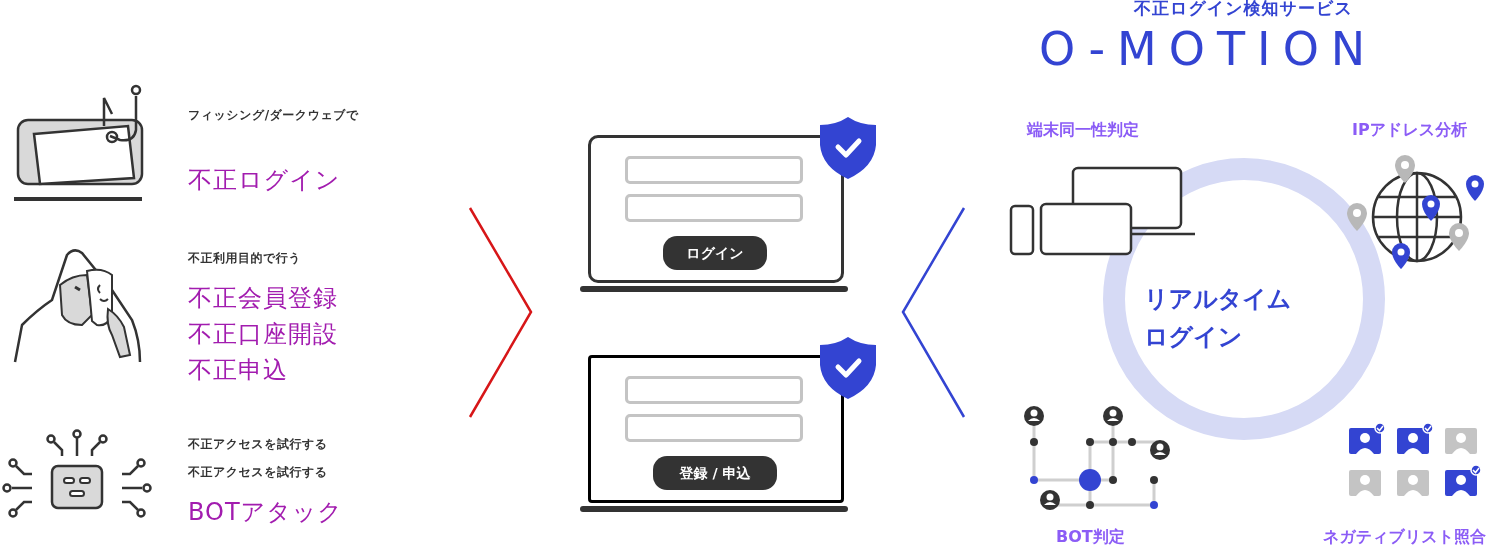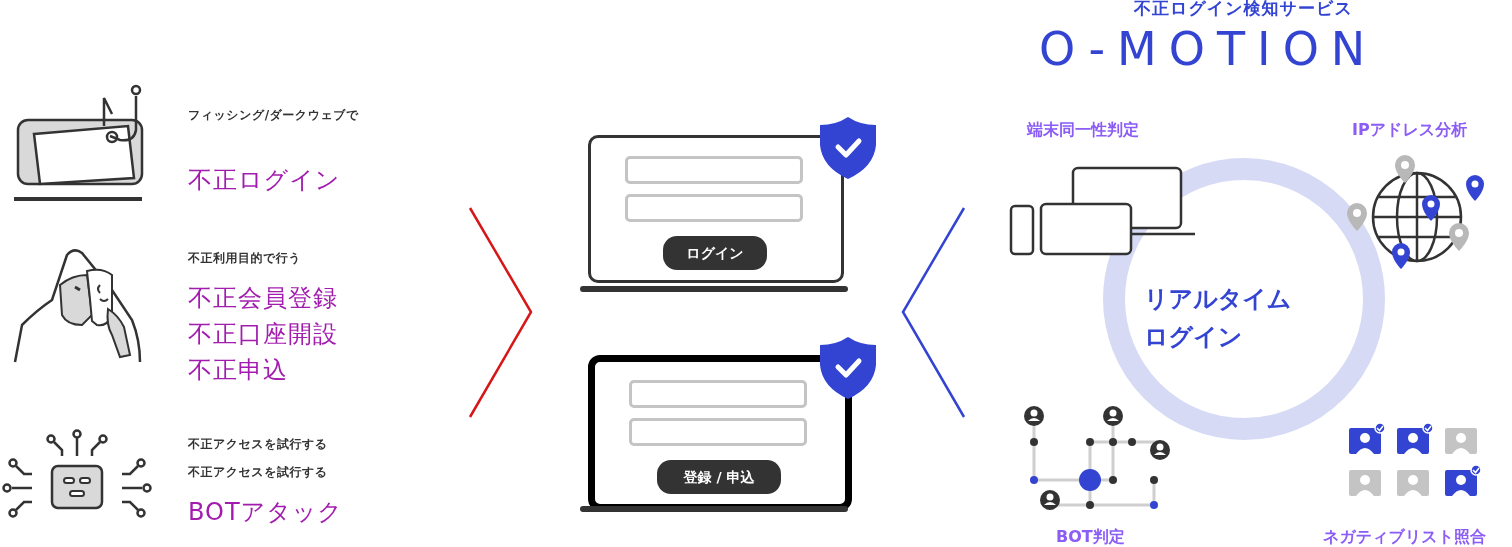--- a/index.html
+++ b/index.html
@@ -84,21 +84,21 @@
   <div class="field" style="left:34px;top:18px;width:172px;height:22px"></div>
   <div class="field" style="left:34px;top:56px;width:172px;height:22px"></div>
   <div class="pill" style="left:72px;top:98px;width:72px">ログイン</div>
 </div>
 <div class="abs" style="left:580px;top:286px;width:268px;height:6px;background:#333;border-radius:3px"></div>
 <svg class="abs" style="left:818px;top:115px" width="60" height="66">
   <path d="M30,2 Q42,10 58,10 L58,30 Q56,52 30,64 Q4,52 2,30 L2,10 Q18,10 30,2 Z" fill="#3344d2"></path>
   <polyline points="20,32 28,40 41,26" fill="none" stroke="#fff" stroke-width="5" stroke-linecap="round" stroke-linejoin="round"></polyline>
 </svg>
 
-<div class="abs" style="left:588px;top:355px;width:250px;height:142px;border:7px solid #000000;border-radius:12px;background:#fff">
+<div class="abs" style="left:588px;top:355px;width:250px;height:142px;border:3px solid #000000;border-radius:4px;background:#fff">
   <div class="field" style="left:34px;top:18px;width:172px;height:22px"></div>
   <div class="field" style="left:34px;top:56px;width:172px;height:22px"></div>
   <div class="pill" style="left:62px;top:98px;width:92px">登録 / 申込</div>
 </div>
 <div class="abs" style="left:580px;top:506px;width:268px;height:6px;background:#333;border-radius:3px"></div>
 <svg class="abs" style="left:818px;top:335px" width="60" height="66">
   <path d="M30,2 Q42,10 58,10 L58,30 Q56,52 30,64 Q4,52 2,30 L2,10 Q18,10 30,2 Z" fill="#3344d2"></path>
   <polyline points="20,32 28,40 41,26" fill="none" stroke="#fff" stroke-width="5" stroke-linecap="round" stroke-linejoin="round"></polyline>
 </svg>
 

